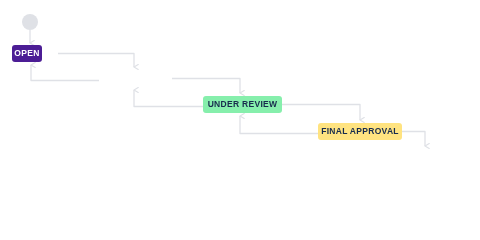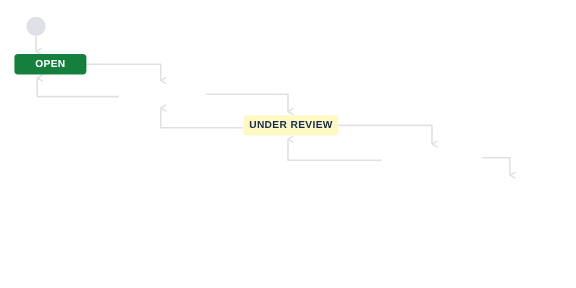--- a/index.html
+++ b/index.html
@@ -78,24 +78,27 @@
       <path d="M282,104.5 L360,104.5 L360,120" marker-end="url(#arrow-down)"></path>
 
       <path d="M318,133.5 L240,133.5 L240,116" marker-end="url(#arrow-up)"></path>
 
       <path d="M402,131.5 L425,131.5 L425,146" marker-end="url(#arrow-down)"></path>
     </g>
   </svg>
 
   <div class="start-dot" style="left: 22px; top: 14px; width: 16px; height: 16px; background: rgb(223, 225, 230);"></div>
 
-  <div class="node" style="left: 12px; top: 45px; width: 60px; height: 17px; background: #15803d; color: rgb(255, 255, 255); font-size: 8.5px;">
+  <div class="node" style="left: 12px; top: 45px; width: 30px; height: 17px; background: #4c1d95; color: rgb(255, 255, 255); font-size: 8.5px;">
     <span class="node-label">OPEN</span>
   </div>
 
 
-  <div class="node" style="left: 203px; top: 96px; width: 79px; height: 17px; background: #fef9c3; color: rgb(23, 43, 77); font-size: 8.5px;">
+  <div class="node" style="left: 203px; top: 96px; width: 79px; height: 17px; background: #86efac; color: rgb(23, 43, 77); font-size: 8.5px;">
     <span class="node-label">UNDER REVIEW</span>
   </div>
 
+  <div class="node" style="left: 318px; top: 123px; width: 84px; height: 17px; background: rgb(255, 227, 128); color: rgb(23, 43, 77); font-size: 8.5px;">
+    <span class="node-label">FINAL APPROVAL</span>
+  </div>
 
 
 </div>
 
 </body></html>

